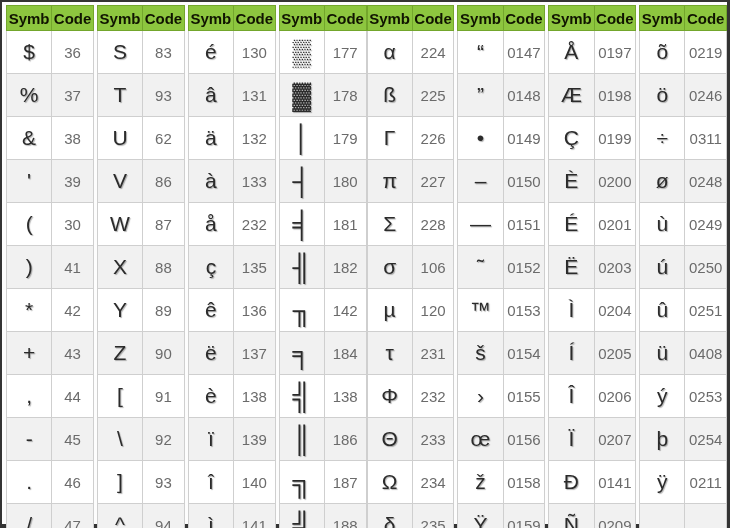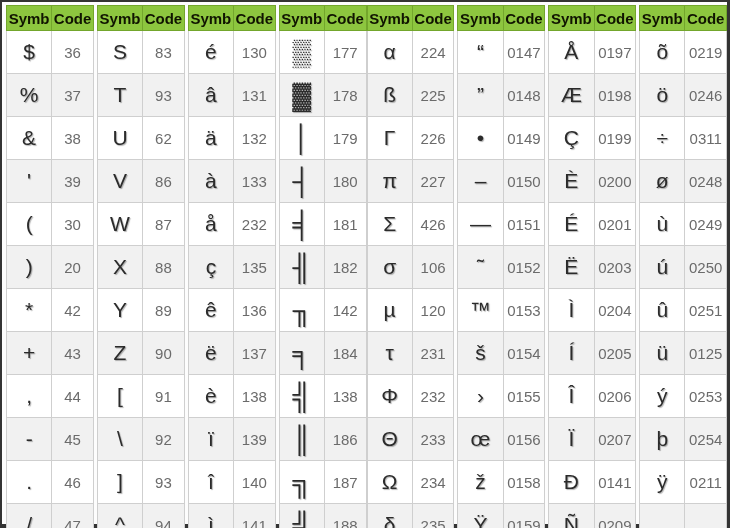--- a/index.html
+++ b/index.html
@@ -101,21 +101,21 @@
             <tr>
               <td class="sym">'</td>
               <td class="code">39</td>
             </tr>
             <tr>
               <td class="sym">(</td>
               <td class="code">30</td>
             </tr>
             <tr>
               <td class="sym">)</td>
-              <td class="code">20</td>
+              <td class="code">41</td>
             </tr>
             <tr>
               <td class="sym">*</td>
               <td class="code">42</td>
             </tr>
             <tr>
               <td class="sym">+</td>
               <td class="code">43</td>
             </tr>
             <tr>
@@ -331,21 +331,21 @@
             <tr>
               <td class="sym">Γ</td>
               <td class="code">226</td>
             </tr>
             <tr>
               <td class="sym">π</td>
               <td class="code">227</td>
             </tr>
             <tr>
               <td class="sym">Σ</td>
-              <td class="code">426</td>
+              <td class="code">228</td>
             </tr>
             <tr>
               <td class="sym">σ</td>
               <td class="code">106</td>
             </tr>
             <tr>
               <td class="sym">µ</td>
               <td class="code">120</td>
             </tr>
             <tr>
@@ -517,21 +517,21 @@
             <tr>
               <td class="sym">ú</td>
               <td class="code">0250</td>
             </tr>
             <tr>
               <td class="sym">û</td>
               <td class="code">0251</td>
             </tr>
             <tr>
               <td class="sym">ü</td>
-              <td class="code">0125</td>
+              <td class="code">0408</td>
             </tr>
             <tr>
               <td class="sym">ý</td>
               <td class="code">0253</td>
             </tr>
             <tr>
               <td class="sym">þ</td>
               <td class="code">0254</td>
             </tr>
             <tr>

